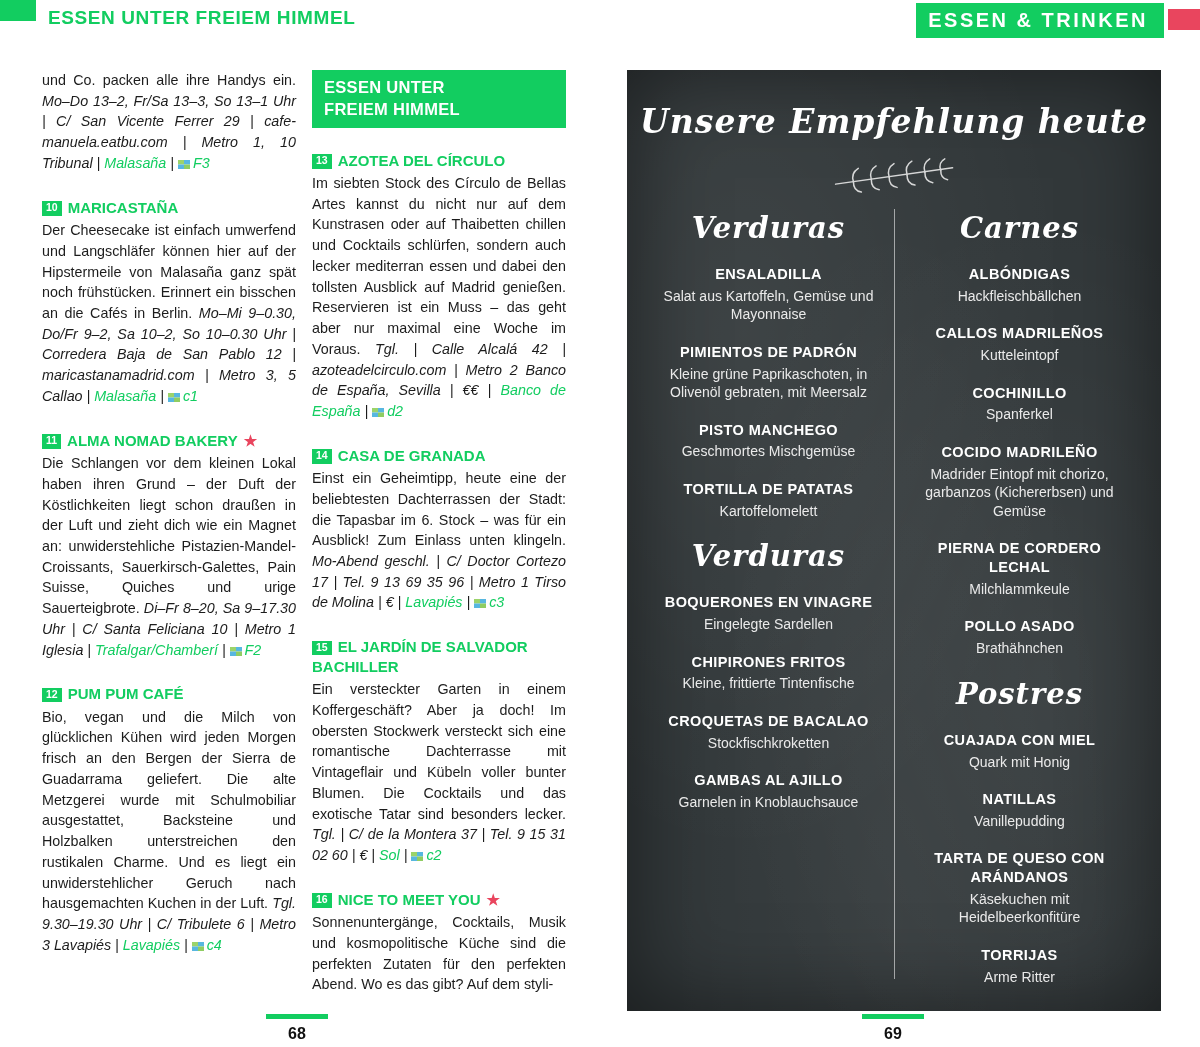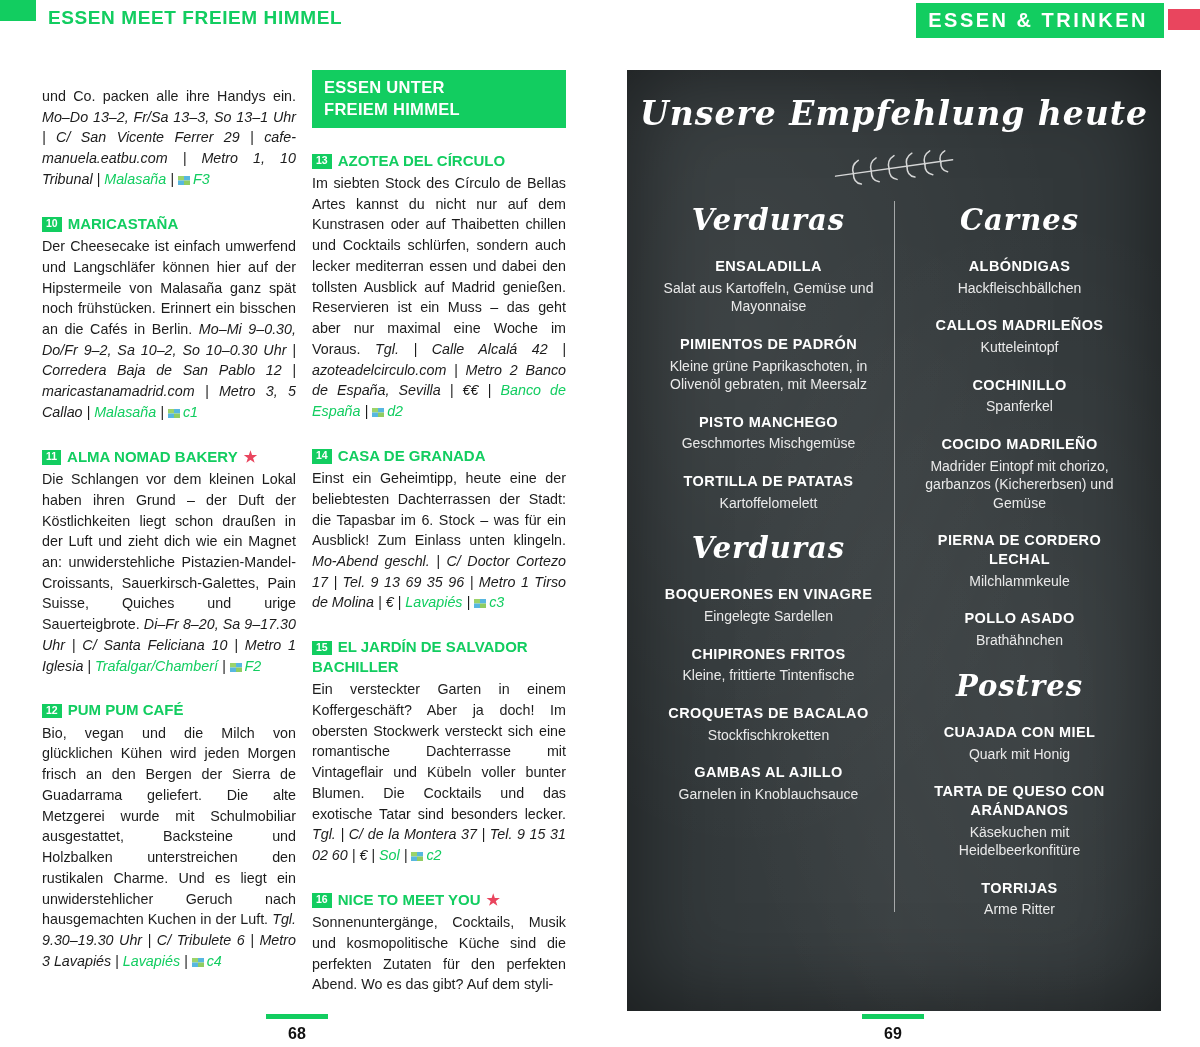--- a/index.html
+++ b/index.html
@@ -23,21 +23,21 @@
 
   
   .text-page { position:absolute; left:42px; top:70px; width:524px; height:938px;
                display:flex; gap:16px; overflow:hidden; }
   .col { width:254px; }
 
   .col-banner { background:var(--green); color:#fff; font-weight:bold; font-size:16.5px;
                 line-height:1.35; padding:6px 12px 7px; margin-bottom:12px; letter-spacing:0.3px; }
 
   .entry { margin-top:23px; }
-  .entry:first-child { margin-top:16px; }
+  .entry:first-child { margin-top:0; }
   .entry-title { font-size:15px; color:var(--green); font-weight:bold; margin-bottom:3px; line-height:1.3; }
   .badge { display:inline-block; background:var(--green); color:#fff; font-size:10.5px; font-weight:bold;
            padding:1px 4px 2px; margin-right:6px; vertical-align:1.5px; line-height:1.1; }
   .star  { color:var(--red); margin-left:6px; font-size:15px; }
 
   .entry-body { font-size:14.3px; line-height:1.45; text-align:justify; color:#1c1c1c; }
   .seg-i { font-style:italic; }
   .seg-g { font-style:italic; color:var(--green); }
   .seg-map { font-style:italic; color:var(--green); white-space:nowrap; }
   .map-ico { display:inline-block; vertical-align:-1px; margin-right:3px; }
@@ -47,21 +47,21 @@
     position:absolute; left:627px; top:70px; width:534px; height:941px;
     background:
       radial-gradient(ellipse at 22% 28%, rgba(255,255,255,0.06), transparent 55%),
       radial-gradient(ellipse at 78% 65%, rgba(255,255,255,0.05), transparent 55%),
       radial-gradient(ellipse at 50% 90%, rgba(255,255,255,0.04), transparent 60%),
       #32383a;
     box-shadow: inset 0 0 90px rgba(0,0,0,0.5);
     color:#fff;
   }
   .menu-title { font-family:"DejaVu Serif", serif; font-style:italic; font-weight:600;
-                font-size:33px; text-align:center; padding-top:24px; letter-spacing:1px; }
+                font-size:33px; text-align:center; padding-top:32px; letter-spacing:1px; }
   .laurel { display:block; margin:16px auto 2px; }
 
   .menu-cols { display:flex; position:relative; padding:8px 16px 0; }
   .menu-cols::before { content:""; position:absolute; left:50%; top:14px; bottom:26px;
                        width:1px; background:rgba(255,255,255,0.55); }
   .menu-col { flex:1; text-align:center; padding:0 16px; }
   .m-heading { font-family:"DejaVu Serif", serif; font-style:italic; font-weight:600;
                font-size:29px; margin:8px 0 20px; letter-spacing:1px; }
   .m-heading + .menu-item { margin-top:0; }
   .m-heading:not(:first-child) { margin-top:14px; }
@@ -73,21 +73,21 @@
   .pg { position:absolute; top:1014px; width:70px; text-align:center; }
   .pg .bar { width:62px; height:5px; background:var(--green); margin:0 auto 6px; }
   .pg .num { font-size:16px; font-weight:bold; color:#111; }
   .pg-left  { left:262px; }
   .pg-right { left:858px; }
 </style>
 </head>
 <body style="--green: #12cd60; --red: #e9455e;">
 
 <div class="hdr-left-bar"></div>
-<div class="hdr-left-title">ESSEN MEET FREIEM HIMMEL</div>
+<div class="hdr-left-title">ESSEN UNTER FREIEM HIMMEL</div>
 <div class="hdr-right-box">
   <span>ESSEN &amp; TRINKEN</span>
 </div>
 <div class="hdr-right-bar"></div>
 
 <section class="text-page">
   <div class="col" id="col1">
       <div class="entry">
         <p class="entry-body"><span class="seg-p">und Co. packen alle ihre Handys ein. </span><span class="seg-i">Mo–Do 13–2, Fr/Sa 13–3, So 13–1 Uhr | C/ San Vicente Ferrer 29 | cafe-manuela.eatbu.com | Metro 1, 10 Tribunal | </span><span class="seg-g">Malasaña</span><span class="seg-i"> | </span><span class="seg-map"><span class="map-ico"><svg width="12" height="9" viewBox="0 0 12 9" aria-hidden="true">
                 <rect width="6" height="4.5" fill="#9bd36a"></rect>
@@ -244,20 +244,24 @@
         <div class="menu-item">
           <div class="mi-name">POLLO ASADO</div>
           <div class="mi-desc">Brathähnchen</div>
         </div>
         <div class="m-heading">Postres</div>
         <div class="menu-item">
           <div class="mi-name">CUAJADA CON MIEL</div>
           <div class="mi-desc">Quark mit Honig</div>
         </div>
         <div class="menu-item">
+          <div class="mi-name">NATILLAS</div>
+          <div class="mi-desc">Vanillepudding</div>
+        </div>
+        <div class="menu-item">
           <div class="mi-name">TARTA DE QUESO CON ARÁNDANOS</div>
           <div class="mi-desc">Käsekuchen mit Heidelbeerkonfitüre</div>
         </div>
         <div class="menu-item">
           <div class="mi-name">TORRIJAS</div>
           <div class="mi-desc">Arme Ritter</div>
         </div>
       </div>
     </div>
 </section>

